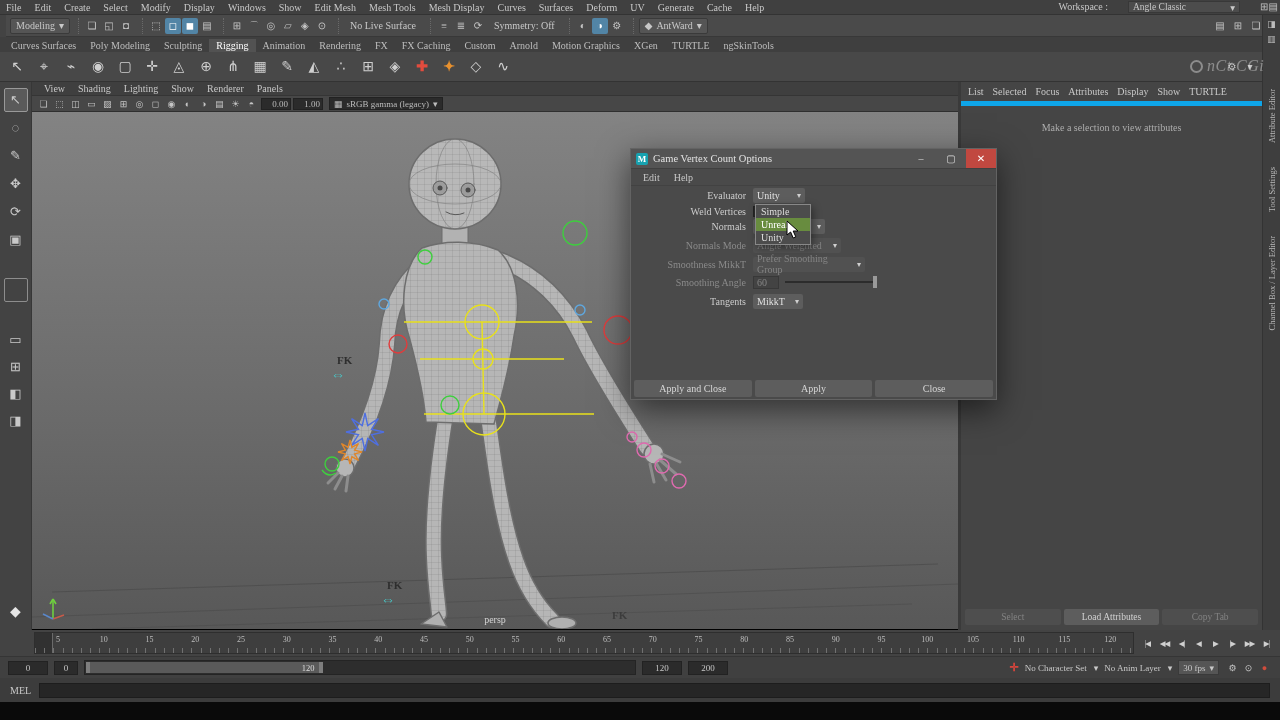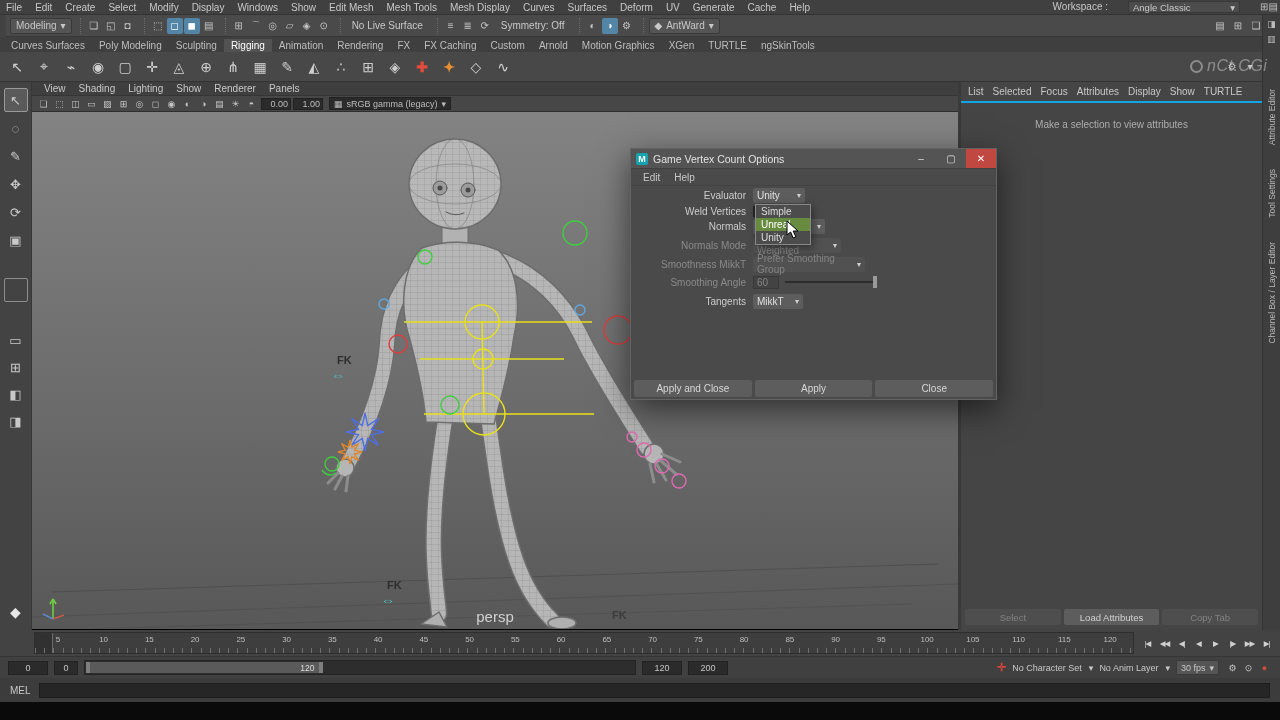--- a/index.html
+++ b/index.html
@@ -1,18 +1,18 @@
 <!DOCTYPE html>
 <html><head>
 <meta charset="utf-8">
 <style>
   *{box-sizing:border-box;margin:0;padding:0}
   html,body{width:1280px;height:720px;background:#000;overflow:hidden}
   #app{position:absolute;inset:0;width:1280px;height:580px;background:#434343;
-       font-family:Liberation Sans, sans-serif;font-size:10px;color:#c8c8c8;cursor:default}
+       font-family:Liberation Serif, serif;font-size:10px;color:#c8c8c8;cursor:default}
 
   
   .menubar{position:absolute;left:0;top:0;width:100%;height:15px;background:#404040;
            border-bottom:1px solid #333;display:flex;align-items:center;padding:0 6px}
   .mitems{display:flex;gap:13px}
   .mitem{white-space:nowrap}
   .wsbox{margin-left:auto;display:flex;gap:20px}
   .wsval{display:flex;align-items:center;gap:4px;background:#4c4c4c;border:1px solid #383838;
          height:12px;padding:0 4px;min-width:112px;justify-content:space-between;font-size:9.5px}
   .mico{width:14px;text-align:center;color:#c0c0c0}
@@ -64,27 +64,27 @@
          font-size:9px;color:#c4c4c4}
   .vfield{width:30px;height:12px;background:#2b2b2b;border:1px solid #222;color:#bbb;
           font-size:9px;display:flex;align-items:center;justify-content:flex-end;padding-right:2px}
   .gamma{display:flex;align-items:center;gap:4px;background:#2b2b2b;border:1px solid #222;
          height:13px;padding:0 4px;font-size:9px;color:#bbb;margin-left:4px}
   .canvas{position:relative;height:517px;background:linear-gradient(#838383,#6c6c6c 55%,#585858);overflow:hidden}
   .fk{position:absolute;font-size:11px;font-weight:bold;color:#2e2e2e}
   .fk1{left:305px;top:242px}.fk2{left:355px;top:467px}.fk3{left:580px;top:497px;opacity:.65}
   .fkarrow{position:absolute;font-size:14px;font-weight:bold;color:#49c8c8}
   .fka1{left:299px;top:255px}.fka2{left:349px;top:480px}
-  .persp{position:absolute;left:0;right:0;bottom:4px;text-align:center;font-size:15px;color:#d2d2d2}
+  .persp{position:absolute;left:0;right:0;bottom:4px;text-align:center;font-size:10px;color:#d2d2d2}
   .axis{position:absolute;left:8px;bottom:6px}
 
   
   .rightpanel{position:absolute;top:82px;left:958px;width:304px;height:548px;background:#454545;
               border-left:3px solid #3a3a3a}
-  .aemenus{display:flex;gap:9px;padding:4px 7px;border-bottom:2px solid #0ea5e9;flex-wrap:nowrap}
+  .aemenus{display:flex;gap:9px;padding:4px 7px;border-bottom:5px solid #0ea5e9;flex-wrap:nowrap}
   .aemsg{margin-top:16px;text-align:center;color:#adadad}
   .aebtns{position:absolute;bottom:5px;left:4px;right:4px;display:flex;gap:3px}
   .aebtn{flex:1;height:16px;background:#5d5d5d;display:flex;align-items:center;justify-content:center;
          font-size:9.5px;color:#d2d2d2;border-radius:2px}
   .aebtn.disabled{background:#4e4e4e;color:#828282}
 
   
   .rightstrip{position:absolute;top:15px;left:1262px;width:18px;height:615px;background:#3e3e3e;
               border-left:1px solid #333;display:flex;flex-direction:column;align-items:center;
               padding-top:4px;gap:5px}

